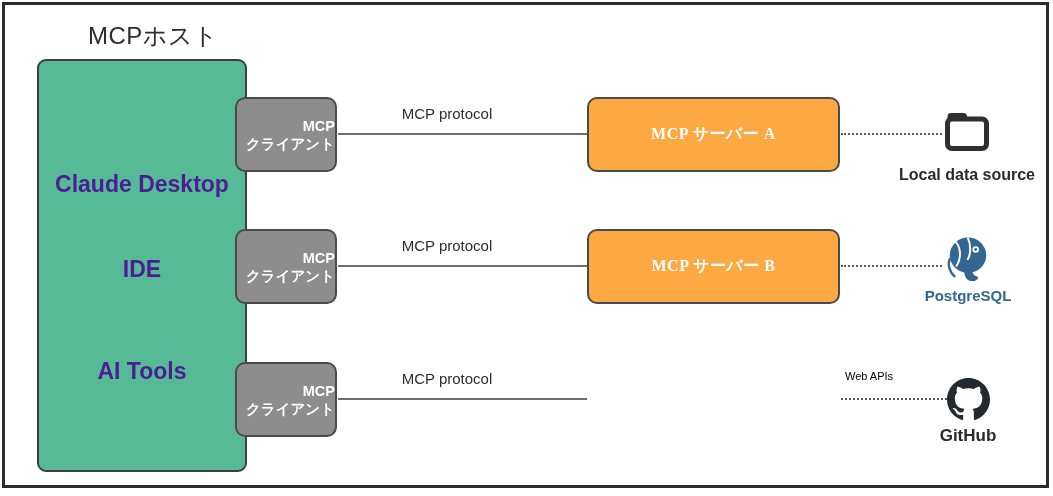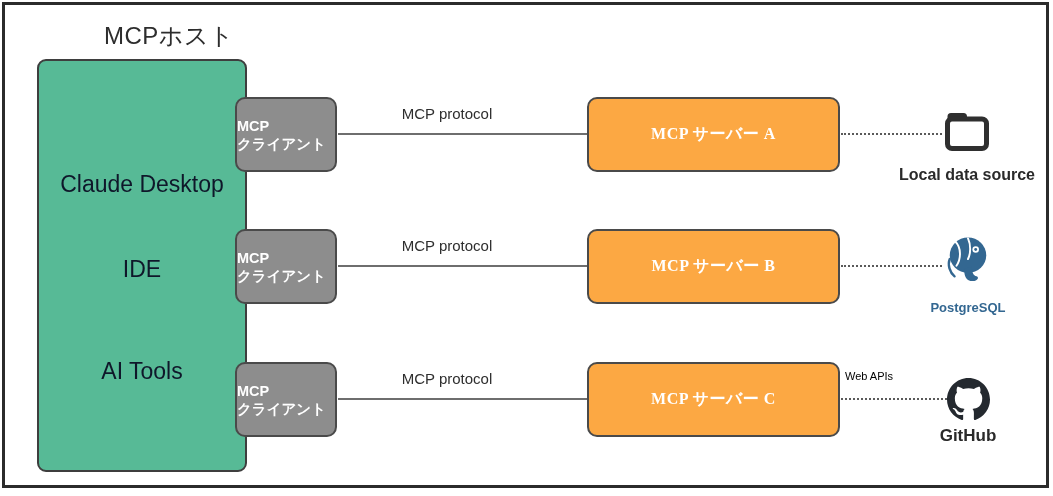--- a/index.html
+++ b/index.html
@@ -5,40 +5,40 @@
   html,body{margin:0;padding:0;background:#ffffff;}
   .canvas{
     position:relative;width:1053px;height:496px;background:#ffffff;
     font-family:"Liberation Sans","DejaVu Sans",sans-serif;overflow:hidden;
   }
   .frame{
     position:absolute;left:2px;top:2px;right:4px;bottom:8px;
     border:3px solid #2b2b2b;background:transparent;
   }
   .title{
-    position:absolute;left:88px;top:20px;font-size:24px;color:#2d2d2d;letter-spacing:.5px;margin-left:16px;
+    position:absolute;left:88px;top:20px;font-size:24px;color:#2d2d2d;letter-spacing:.5px;
   }
   .host{
     position:absolute;left:37px;top:59px;width:210px;height:413px;
     background:#57ba96;border:2.5px solid #3e3e3e;border-radius:9px;box-sizing:border-box;
   }
-  .app{position:absolute;left:0;width:100%;text-align:center;color:#0f172a;font-size:23px;}
+  .app{position:absolute;left:0;width:100%;text-align:center;color:#4c1d95;font-size:23px;font-weight:bold;}
   .app-0{top:110px;}
   .app-1{top:195px;}
   .app-2{top:297px;}
 
   .row{position:absolute;left:0;width:1053px;height:75px;}
   .row-a{top:97px;}
   .row-b{top:229px;}
   .row-c{top:362px;}
 
   .client{
     position:absolute;left:235px;top:0;width:102px;height:75px;box-sizing:border-box;
     background:#8d8d8d;border:2.5px solid #4a4a4a;border-radius:10px;
-    display:flex;flex-direction:column;align-items:flex-start;justify-content:center;
+    display:flex;flex-direction:column;align-items:flex-end;justify-content:center;
     color:#fff;font-weight:700;font-size:14.5px;line-height:18px;text-align:center;z-index:2;
   }
   .hline{position:absolute;z-index:1;}
   .hline.solid{left:338px;top:36px;width:249px;border-top:2px solid #6e6e6e;}
   .hline.dotted{left:841px;top:36px;width:101px;border-top:2px dotted #5a5a5a;}
   .row-c .hline.dotted{width:106px;}
   .proto-label{
     position:absolute;left:380px;top:8px;width:134px;text-align:center;
     font-size:15px;color:#2e2e2e;
   }
@@ -52,21 +52,21 @@
     display:flex;align-items:center;justify-content:center;
     color:#fff;font-weight:700;font-size:16px;letter-spacing:.5px;font-family:Liberation Serif, serif;
   }
 
   .resource{position:absolute;width:160px;display:flex;flex-direction:column;align-items:center;font-weight:bold;}
   .res-folder{left:887px;top:111px;}
   .res-postgres{left:888px;top:236px;}
   .res-github{left:888px;top:378px;}
   .res-label{font-size:16px;color:#2a2a2a;margin-top:12px;white-space:nowrap;}
   .res-folder .res-label{margin-top:13px;}
-  .pg-word{font-size:13px;color:#336791;margin-top:16px;}
+  .pg-word{font-size:15px;color:#336791;margin-top:3px;}
   .res-github .res-label{margin-top:5px;font-size:17px;}
   .res-icon{line-height:0;}
 </style>
 </head>
 <body>
 
 <div class="canvas">
   <div class="frame"></div>
 
   <div class="title">MCPホスト</div>
@@ -99,21 +99,20 @@
     <div class="hline dotted"></div>
   </div>
 
   <div class="row row-c">
     <div class="hline solid"></div>
     <div class="proto-label">MCP protocol</div>
     <div class="client">
       <span>MCP</span>
       <span>クライアント</span>
     </div>
-    <div class="server">MCP サーバー C</div>
     <div class="hline dotted"></div>
     <div class="link-label">Web APIs</div>
   </div>
 
   <div class="resource res-folder">
     <div class="res-icon">
       <svg width="48" height="42" viewBox="0 0 48 42" aria-hidden="true">
         <path d="M8 2 h12.5 a3.5 3.5 0 0 1 3.5 3.5 V11 H4.5 V5.5 A3.5 3.5 0 0 1 8 2 Z" fill="#2f2f2f"></path>
         <rect x="4.5" y="8" width="39" height="29.5" rx="4.5" fill="#ffffff" stroke="#2f2f2f" stroke-width="5"></rect>
       </svg>

